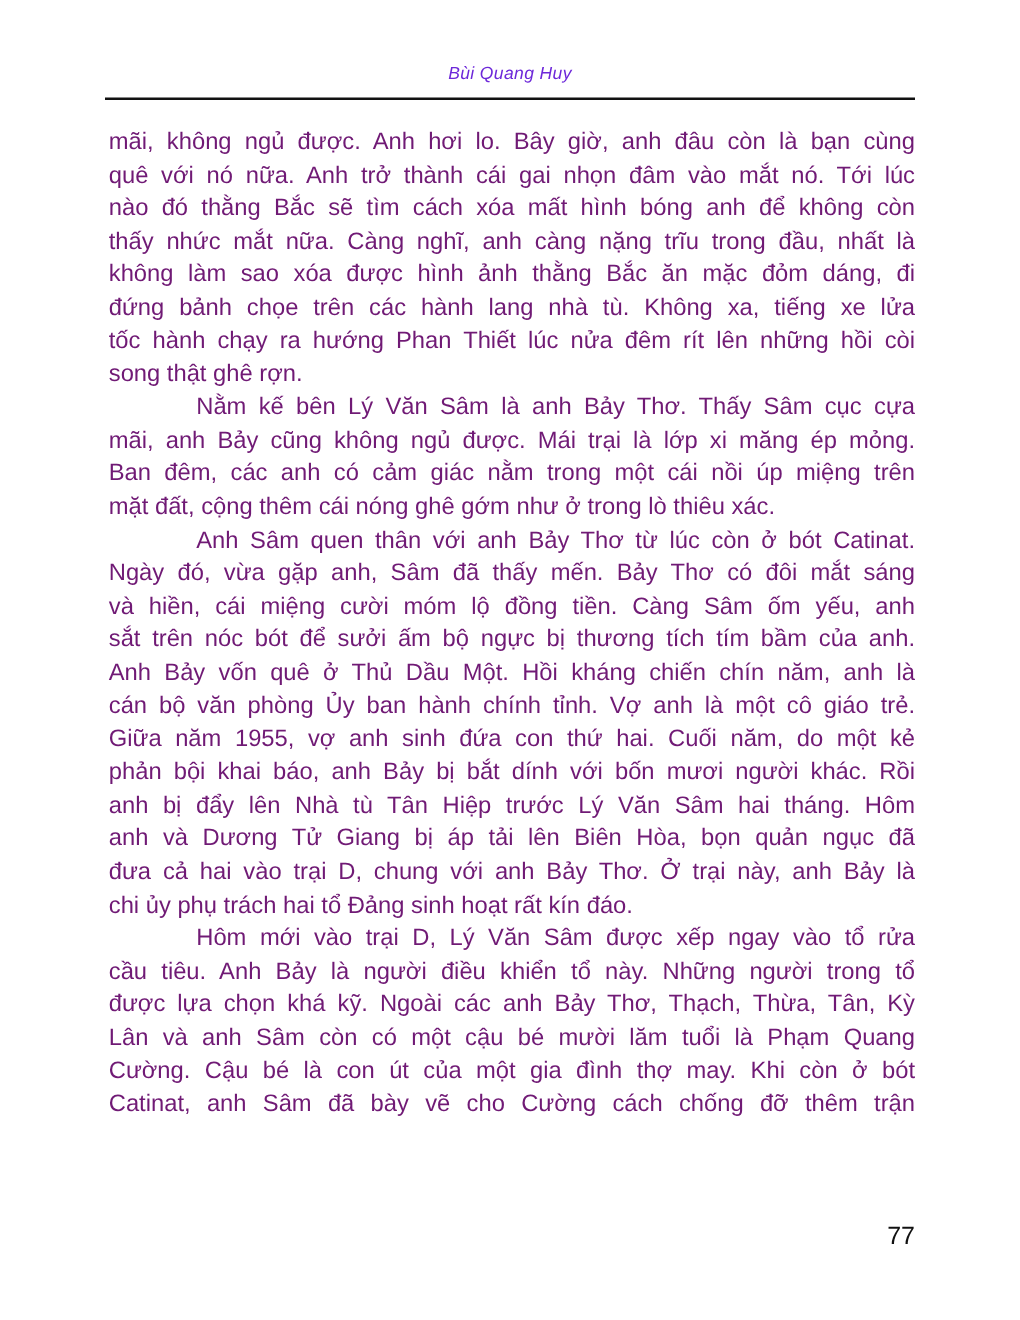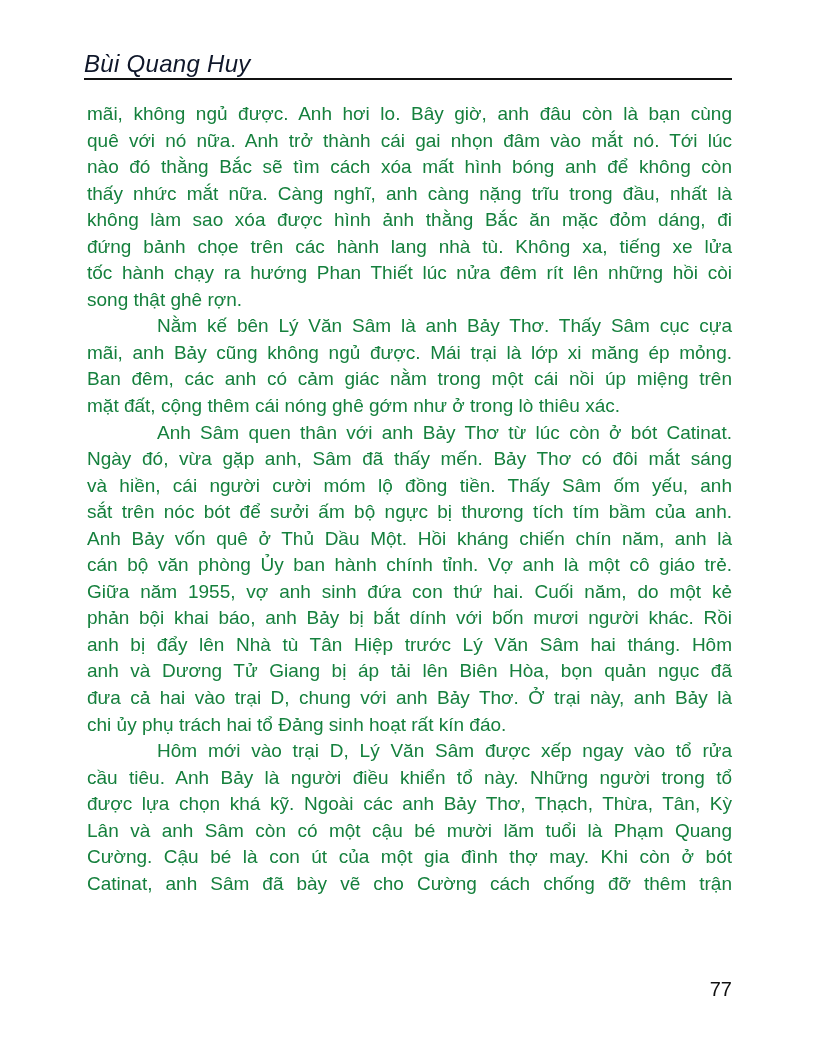--- a/index.html
+++ b/index.html
@@ -1,29 +1,29 @@
 <!DOCTYPE html>
 <html><head>
 <meta charset="utf-8">
 <style>
   html, body { margin: 0; padding: 0; background: #ffffff; }
   body { width: 816px; height: 1056px; position: relative; overflow: hidden; }
   .page { position: absolute; left: 0; top: 0; width: 816px; height: 1056px; background: #ffffff; }
   .running-head {
-    position: absolute; left: 84px; top: 50px; width: 648px; text-align: left;
-    font-family: "Liberation Sans", sans-serif; font-style: italic; font-size: 24px;
-    color: #0f172a; letter-spacing: 0.3px;
+    position: absolute; left: 84px; top: 50px; width: 648px; text-align: center;
+    font-family: "Liberation Sans", sans-serif; font-style: italic; font-size: 14px;
+    color: #6d28d9; letter-spacing: 0.3px;
   }
   .head-rule {
     position: absolute; left: 84px; top: 78px; width: 648px; height: 0;
     border-top: 2px solid #111;
   }
   .body-text {
     position: absolute; left: 87px; top: 101px; width: 645px;
-    font-family: "Liberation Sans", sans-serif; font-size: 19px; color: #15803d;
+    font-family: "Liberation Sans", sans-serif; font-size: 19px; color: #701a75;
   }
   .line {
     display: block; height: 26.55px; line-height: 26.55px;
     text-align: justify; text-align-last: justify; white-space: nowrap;
   }
   .line.indent { padding-left: 70px; }
   .line.last { text-align-last: left; }
   .page-number {
     position: absolute; left: 84px; top: 978px; width: 648px; text-align: right;
     font-family: "Liberation Sans", sans-serif; font-size: 20px; color: #111;
@@ -49,21 +49,21 @@
       </div>
       <div>
         <span class="line indent">Nằm kế bên Lý Văn Sâm là anh Bảy Thơ. Thấy Sâm cục cựa</span>
         <span class="line">mãi, anh Bảy cũng không ngủ được. Mái trại là lớp xi măng ép mỏng.</span>
         <span class="line">Ban đêm, các anh có cảm giác nằm trong một cái nồi úp miệng trên</span>
         <span class="line last">mặt đất, cộng thêm cái nóng ghê gớm như ở trong lò thiêu xác.</span>
       </div>
       <div>
         <span class="line indent">Anh Sâm quen thân với anh Bảy Thơ từ lúc còn ở bót Catinat.</span>
         <span class="line">Ngày đó, vừa gặp anh, Sâm đã thấy mến. Bảy Thơ có đôi mắt sáng</span>
-        <span class="line">và hiền, cái người cười móm lộ đồng tiền. Thấy Sâm ốm yếu, anh</span>
+        <span class="line">và hiền, cái miệng cười móm lộ đồng tiền. Càng Sâm ốm yếu, anh</span>
         <span class="line">sắt trên nóc bót để sưởi ấm bộ ngực bị thương tích tím bầm của anh.</span>
         <span class="line">Anh Bảy vốn quê ở Thủ Dầu Một. Hồi kháng chiến chín năm, anh là</span>
         <span class="line">cán bộ văn phòng Ủy ban hành chính tỉnh. Vợ anh là một cô giáo trẻ.</span>
         <span class="line">Giữa năm 1955, vợ anh sinh đứa con thứ hai. Cuối năm, do một kẻ</span>
         <span class="line">phản bội khai báo, anh Bảy bị bắt dính với bốn mươi người khác. Rồi</span>
         <span class="line">anh bị đẩy lên Nhà tù Tân Hiệp trước Lý Văn Sâm hai tháng. Hôm</span>
         <span class="line">anh và Dương Tử Giang bị áp tải lên Biên Hòa, bọn quản ngục đã</span>
         <span class="line">đưa cả hai vào trại D, chung với anh Bảy Thơ. Ở trại này, anh Bảy là</span>
         <span class="line last">chi ủy phụ trách hai tổ Đảng sinh hoạt rất kín đáo.</span>
       </div>

